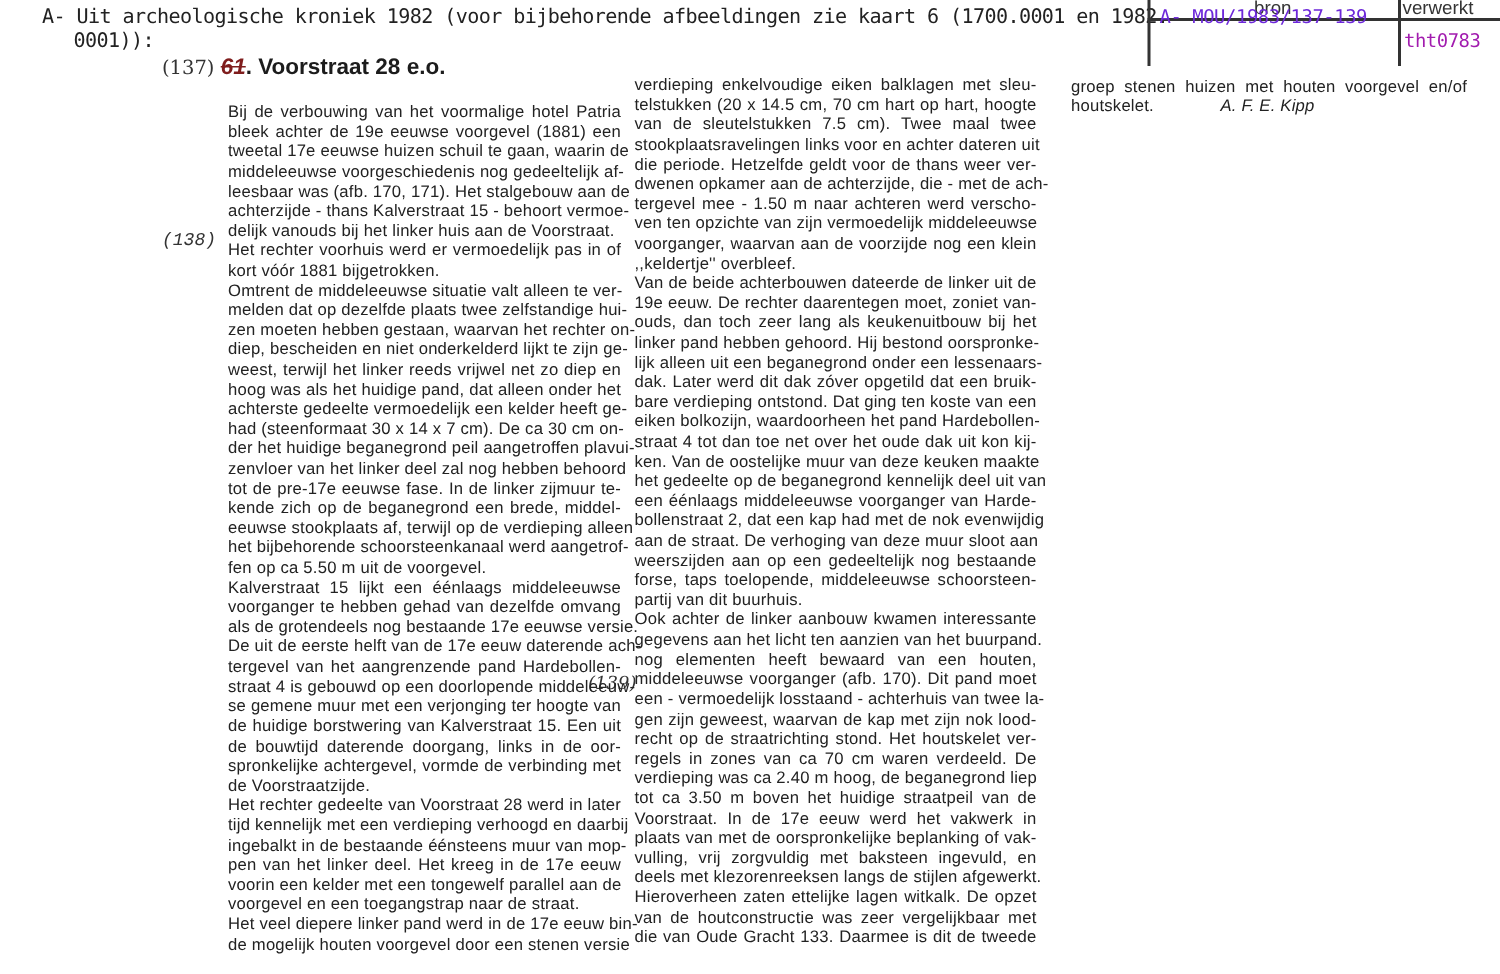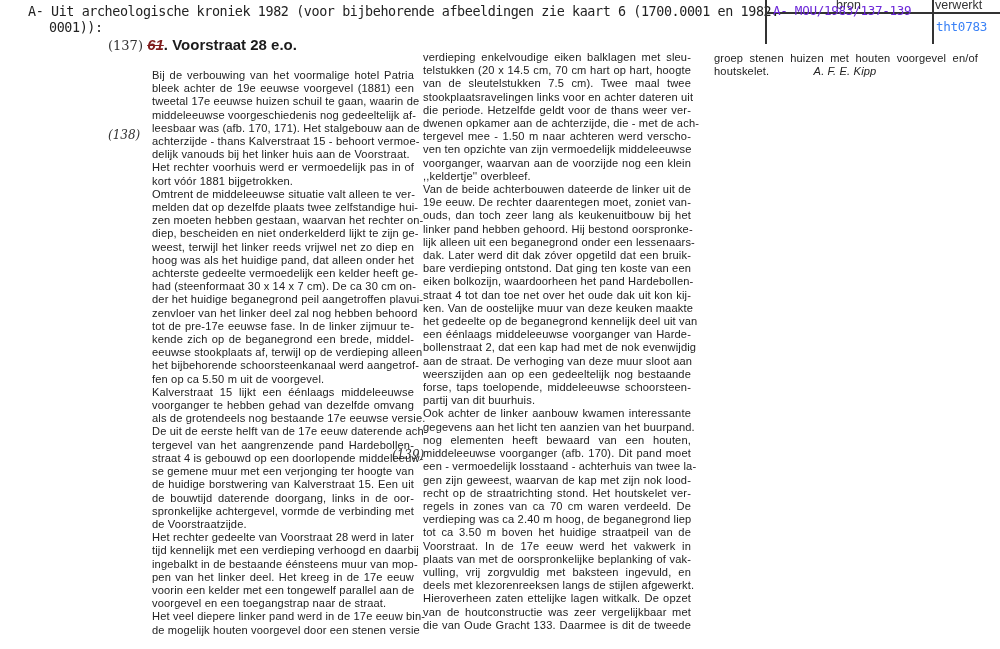--- a/index.html
+++ b/index.html
@@ -30,21 +30,21 @@
       position: absolute; left: 170px; top: 0; width: 65px; text-align: left;
       font-family: "Liberation Sans", sans-serif; font-size: 12.5px; color: #333;
     }
     .bron-box .v-bron {
       position: absolute; left: 8px; top: 5px; white-space: nowrap;
       font-family: "DejaVu Sans Mono", "Liberation Mono", monospace; font-size: 12.6px; color: #6d28d9;
       letter-spacing: -0.3px;
     }
     .bron-box .v-verwerkt {
       position: absolute; left: 171px; top: 21px; white-space: nowrap;
-      font-family: "DejaVu Sans Mono", "Liberation Mono", monospace; font-size: 12.6px; color: #3b82f6;
+      font-family: "DejaVu Sans Mono", "Liberation Mono", monospace; font-size: 12.6px; color: #a21caf;
       letter-spacing: -0.3px;
     }
     .article-title {
       position: absolute; left: 108px; top: 36px; white-space: nowrap;
       font-family: "Liberation Sans", sans-serif; font-size: 15px; font-weight: bold; color: #1c1c1c;
     }
     .article-title .hand {
       font-family: "DejaVu Serif", serif; font-weight: normal; 
       font-size: 13px; color: #333;
     }
@@ -86,21 +86,21 @@
   <div class="h-verwerkt">verwerkt</div>
   <div class="v-bron">A- MOU/1983/137-139</div>
   <div class="v-verwerkt">tht0783</div>
 </div>
 
 <div class="article-title">
   <span class="hand">(137)</span>
   <span class="struck">61</span><span>. Voorstraat 28 e.o.</span>
 </div>
 
-<div class="margin-note" style="left:108px; top:128px;">(138)</div>
+<div class="margin-note" style="left:108px; top:153px;font-family:Liberation Mono, monospace;">(138)</div>
 <div class="margin-note" style="left:392px; top:448px;">(139)</div>
 
 <div id="col1" class="col">
     <span class="ln">Bij de verbouwing van het voormalige hotel Patria</span>
     <span class="ln">bleek achter de 19e eeuwse voorgevel (1881) een</span>
     <span class="ln">tweetal 17e eeuwse huizen schuil te gaan, waarin de</span>
     <span class="ln">middeleeuwse voorgeschiedenis nog gedeeltelijk af-</span>
     <span class="ln">leesbaar was (afb. 170, 171). Het stalgebouw aan de</span>
     <span class="ln">achterzijde - thans Kalverstraat 15 - behoort vermoe-</span>
     <span class="ln last">delijk vanouds bij het linker huis aan de Voorstraat.</span>

